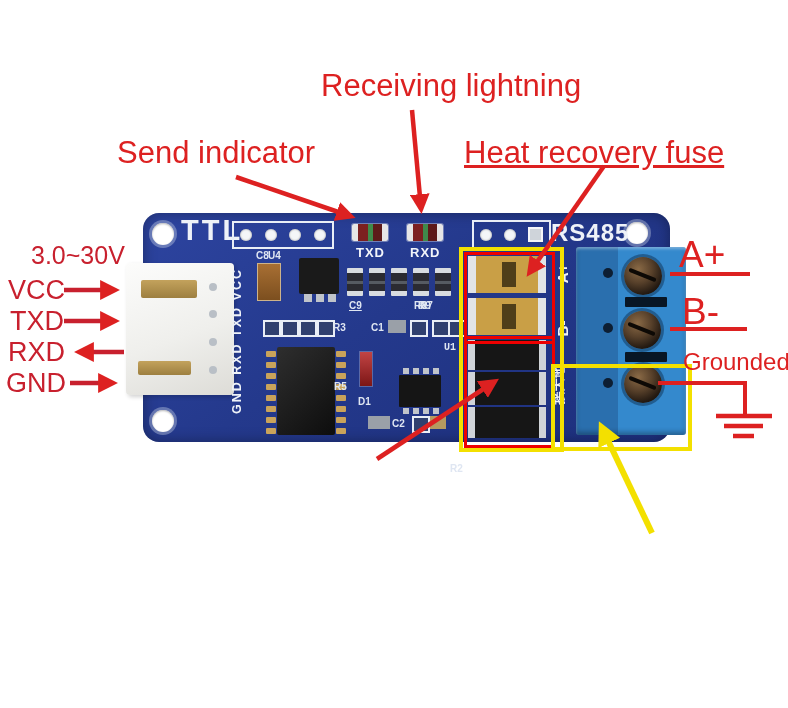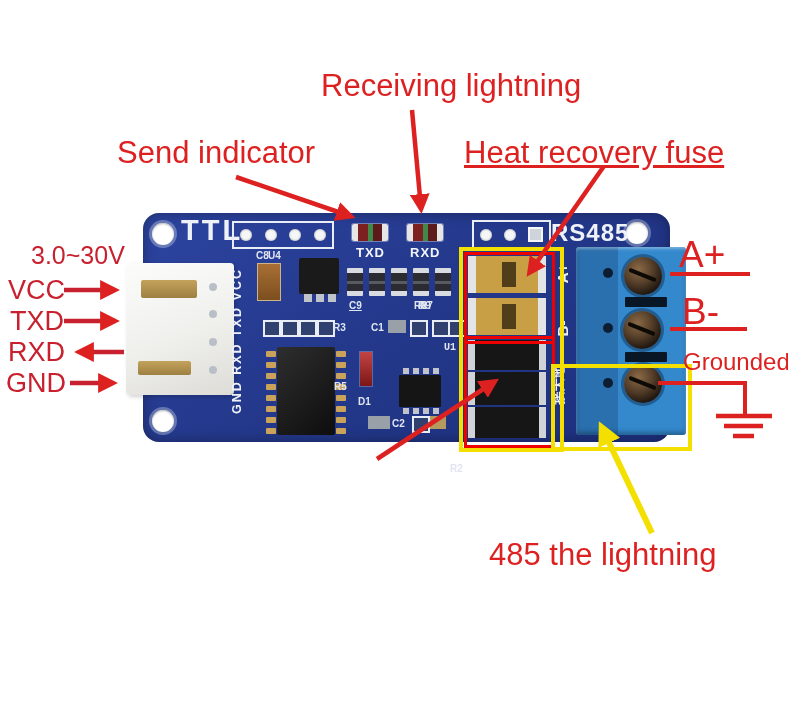--- a/index.html
+++ b/index.html
@@ -246,15 +246,14 @@
   <div class="t red big ann" style="left:117px;top:137px;">Send indicator</div>
   <div class="t red big ann" style="left:464px;top:137px;text-decoration:underline;">Heat recovery fuse</div>
   <div class="t crimson ann" style="left:31px;top:243px;font-size:25px;">3.0~30V</div>
   <div class="t crimson ann" style="left:8px;top:277px;font-size:27px;">VCC</div>
   <div class="t crimson ann" style="left:10px;top:308px;font-size:27px;">TXD</div>
   <div class="t crimson ann" style="left:8px;top:339px;font-size:27px;">RXD</div>
   <div class="t crimson ann" style="left:6px;top:370px;font-size:27px;">GND</div>
   <div class="t red ann" style="left:679px;top:236px;font-size:37px;">A+</div>
   <div class="t red ann" style="left:682px;top:293px;font-size:37px;">B-</div>
   <div class="t red ann" style="left:683px;top:350px;font-size:24px;">Grounded.</div>
-  <div class="t red big ann" style="left:489px;top:539px;">485 the lightning</div>
 
 </div>
 
 </body></html>

